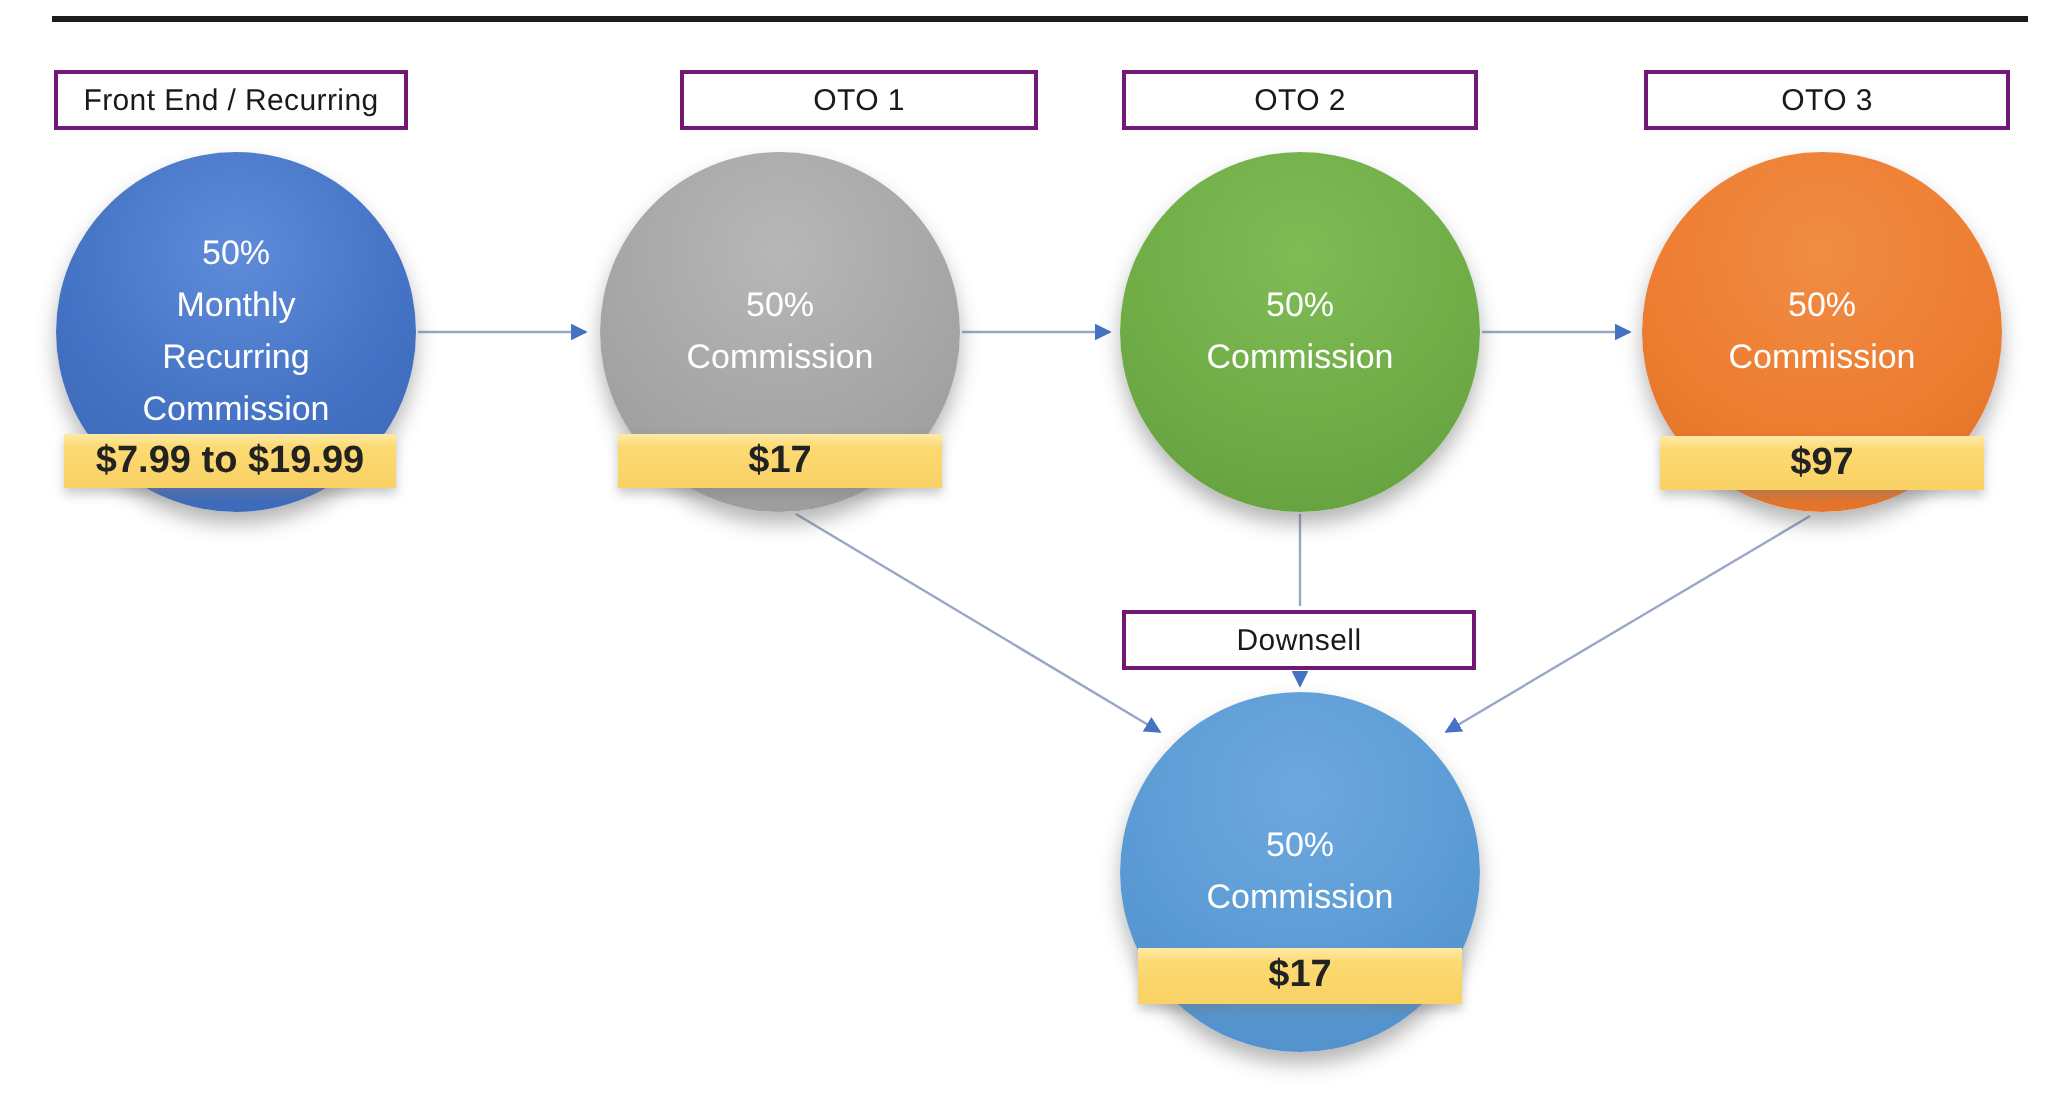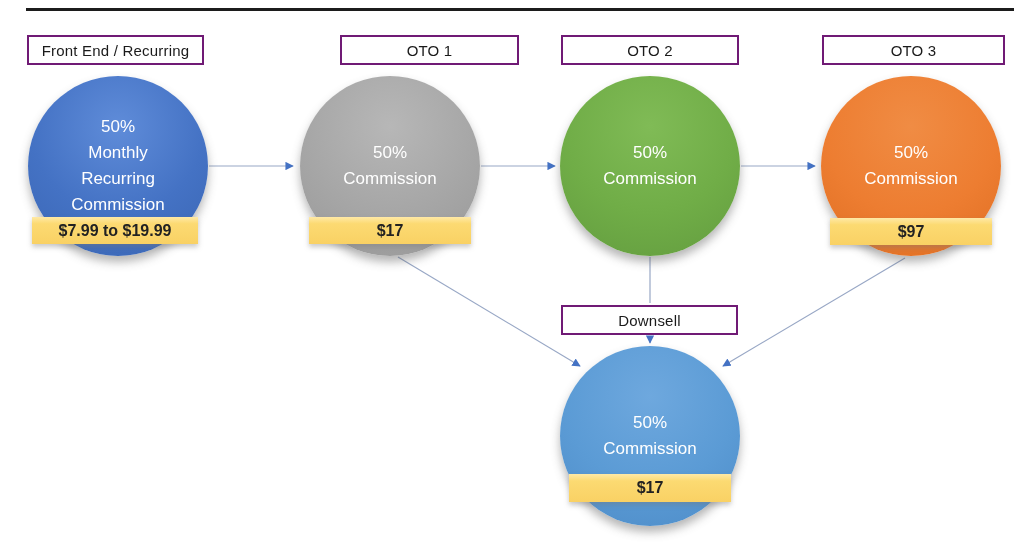--- a/index.html
+++ b/index.html
@@ -74,21 +74,21 @@
     position: absolute;
     height: 27px;
     background: linear-gradient(180deg, #ffe9a6 0%, #fcda72 25%, #f9d164 100%);
     box-shadow: 0 3px 5px rgba(120, 120, 120, 0.4);
     display: flex;
     align-items: center;
     justify-content: center;
     z-index: 2;
   }
   .band span {
-    font-size: 16px;
+    font-size: 19px;
     font-weight: 700;
     color: #222222;
   }
 </style>
 </head>
 <body>
 
 <div class="canvas">
 
   <div class="top-line"></div>

